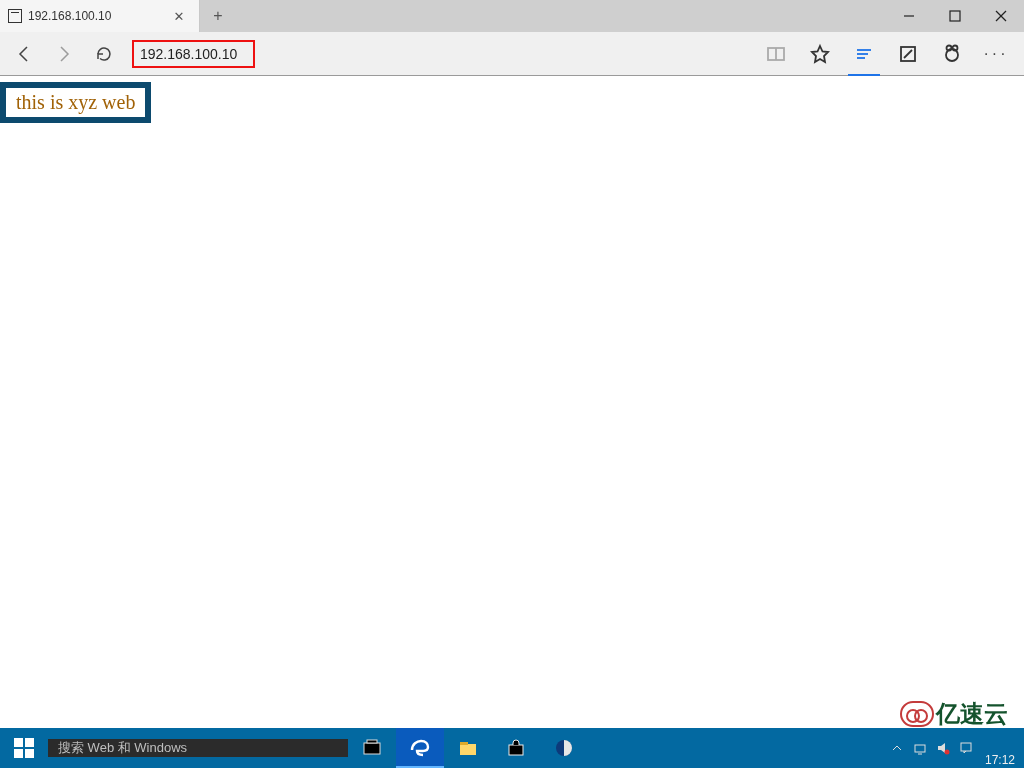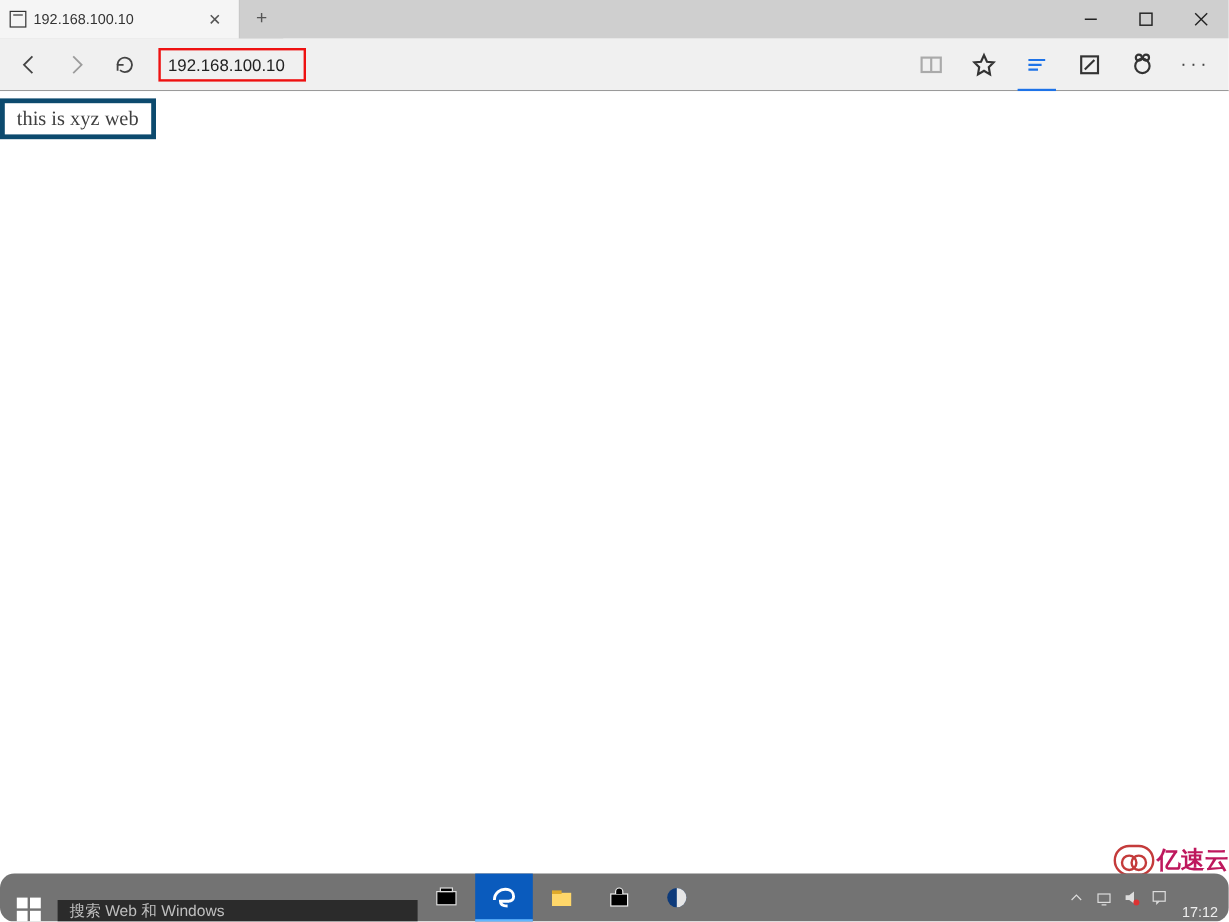--- a/index.html
+++ b/index.html
@@ -91,58 +91,57 @@
 
   
   .page {
     position: relative;
     height: calc(768px - 32px - 44px - 40px);
     background: #fff;
   }
   .content-box {
     position: absolute;
     top: 6px; left: 0;
-    border: 4px solid #0c4a6e;
+    border: 6px solid #0c4a6e;
     padding: 3px 10px;
     font-family: "Times New Roman", serif;
-    font-size: 17px;
-    color: #404040;
+    font-size: 20px;
+    color: #a16207;
   }
 
   
   .watermark {
     position: absolute;
-    right: 0; bottom: -2px;
+    right: 16px; bottom: -2px;
     display: flex; align-items: center; gap: 2px;
-    color: #be185d;
+    color: #14532d;
     font-weight: bold;
-    font-size: 20px;
+    font-size: 24px;
   }
   .wm-ico {
     width: 34px; height: 26px;
     border: 2px solid #c43b3b; border-radius: 16px;
     position: relative;
   }
   .wm-ico::before, .wm-ico::after {
     content:""; position:absolute; width:10px; height:10px;
     border:2px solid #c43b3b; border-radius:50%;
     top: 6px;
   }
   .wm-ico::before { left:4px; }
   .wm-ico::after  { right:4px; }
 
   
   .taskbar {
     height: 40px;
-    background: #737373;
-    display: flex;
-    align-items: flex-end;
+    background: #0369a1;
+    display: flex;
+    align-items: center;
     color: #ccc;
     position: relative;
-    border-radius: 12px;
   }
   .start {
     width: 48px; display:flex; align-items:center; justify-content:center;
   }
   .start-grid { display:grid; grid-template-columns: 9px 9px; grid-template-rows:9px 9px; gap:2px; }
   .start-grid span { background:#fff; }
   .search {
     width: 300px;
     background: #2b2b2b;
     display:flex; align-items:center;

